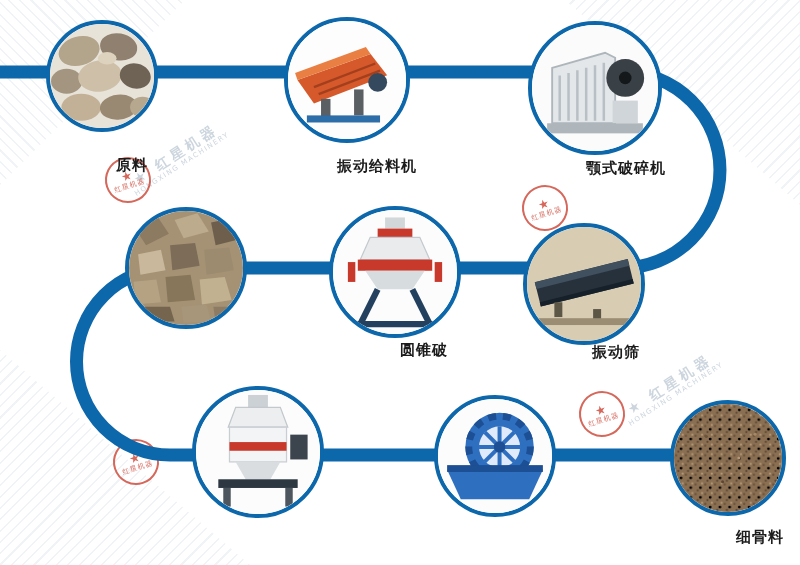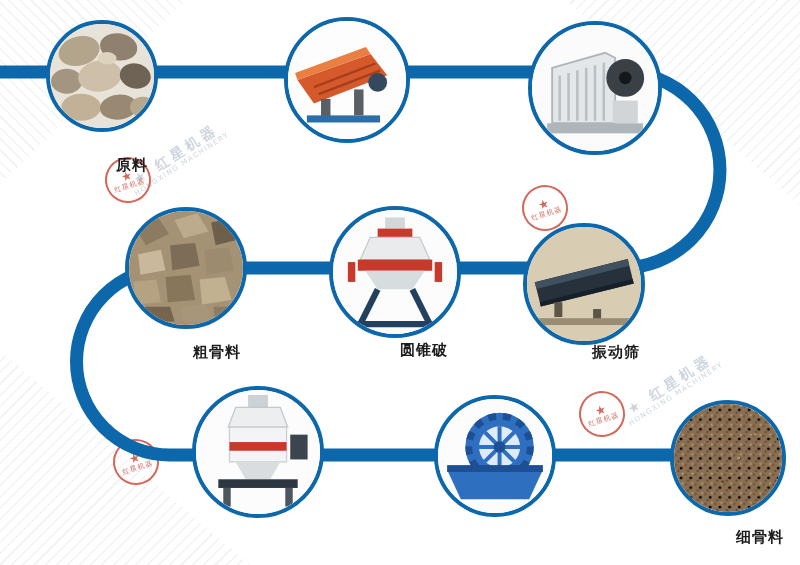--- a/index.html
+++ b/index.html
@@ -223,18 +223,19 @@
       </defs>
       <rect width="100" height="100" fill="url(#sandpat)"></rect>
       <circle cx="30" cy="30" r="1.4" fill="#6b543c"></circle>
       <circle cx="60" cy="50" r="1.4" fill="#b49878"></circle>
       <circle cx="45" cy="72" r="1.4" fill="#5c4733"></circle>
       <circle cx="75" cy="28" r="1.4" fill="#a68a66"></circle>
     </svg>
   </div>
 
   <div class="node-label" style="left:100px;top:165px;">原料</div>
+  <div class="node-label" style="left:345px;top:166px;">振动给料机</div>
+  <div class="node-label" style="left:594px;top:168px;">颚式破碎机</div>
   <div class="node-label" style="left:584px;top:352px;">振动筛</div>
   <div class="node-label" style="left:392px;top:350px;">圆锥破</div>
-  <div class="node-label" style="left:185px;top:352px;">粗骨料</div>
   <div class="node-label" style="left:728px;top:537px;">细骨料</div>
 
 </div>
 
 </body></html>

